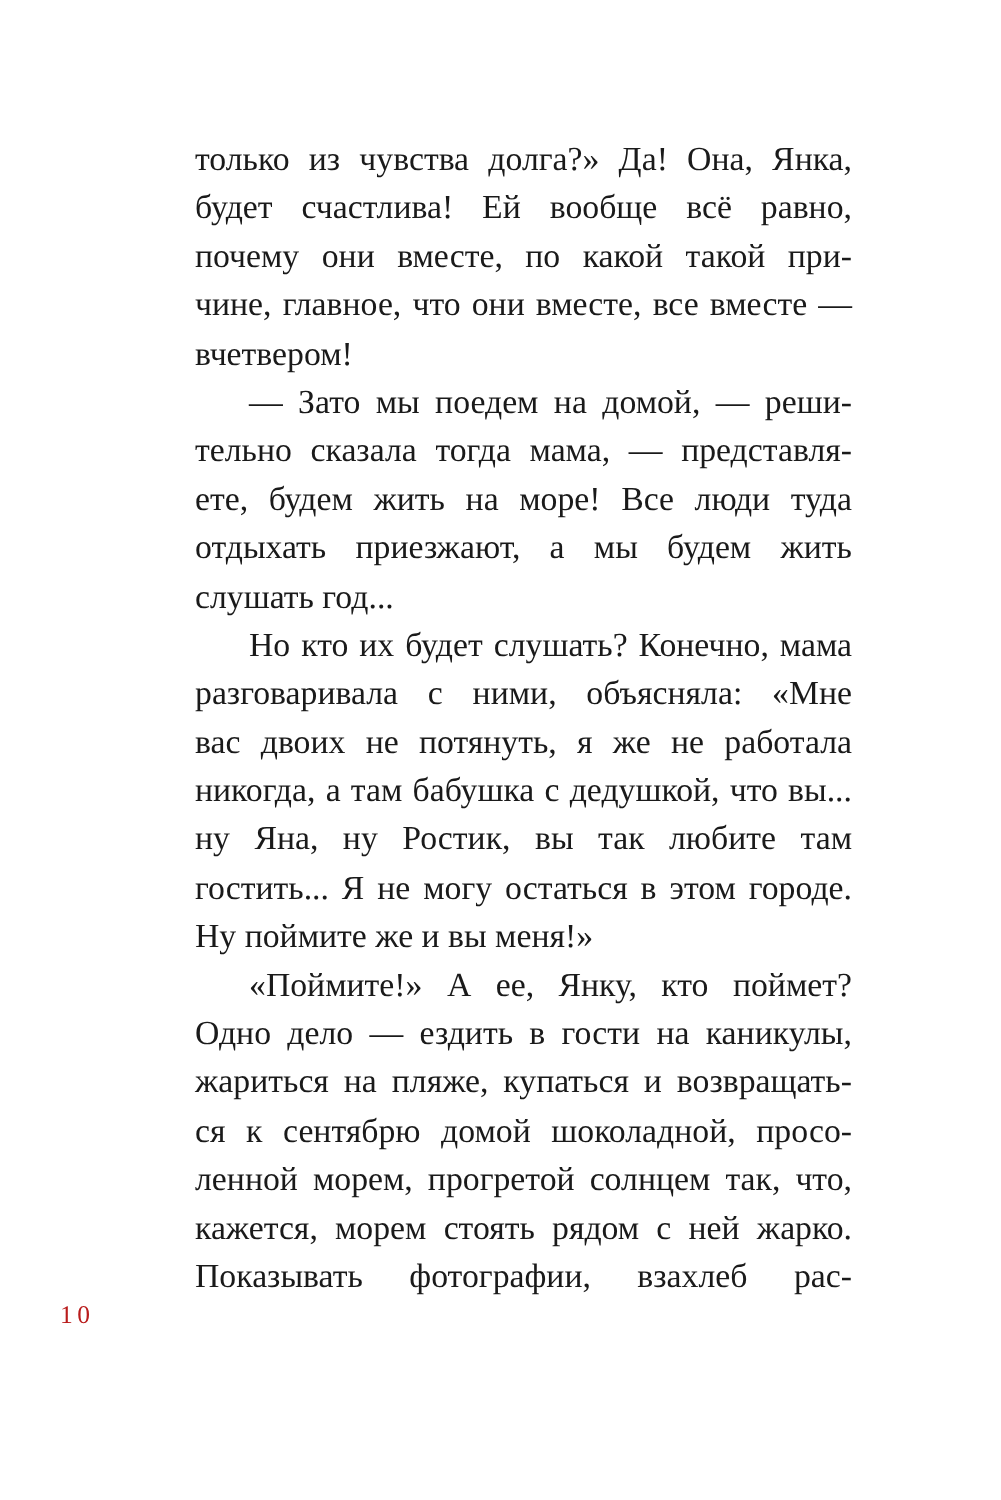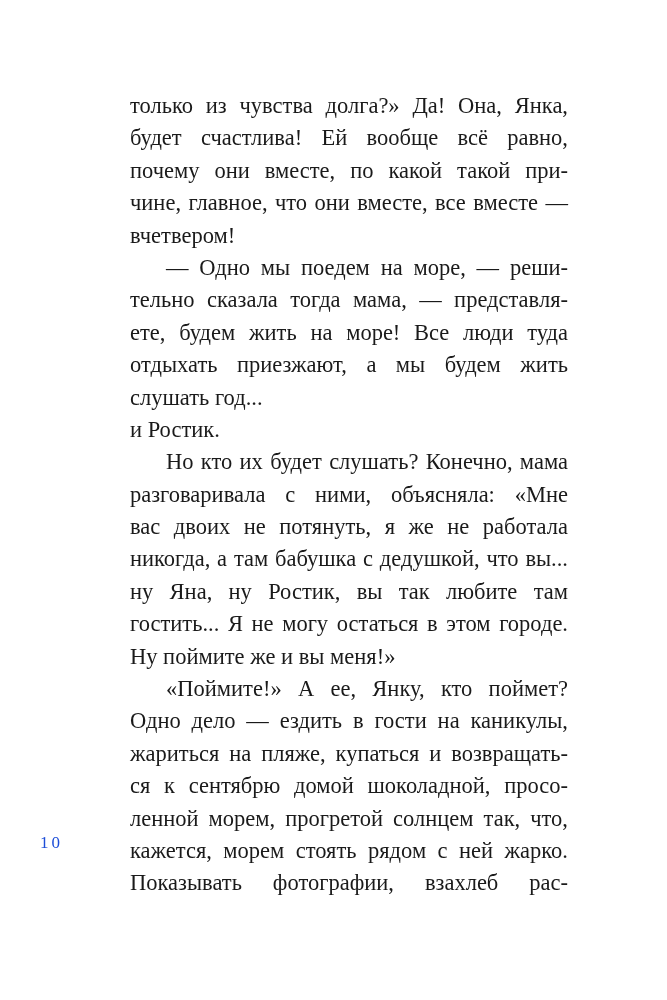--- a/index.html
+++ b/index.html
@@ -13,41 +13,40 @@
     font-family: "Liberation Serif", "DejaVu Serif", serif;
     font-size: 22.5px; line-height: 32.4px; color: #1a1a1a;
   }
   .line {
     display: block; height: 32.4px; white-space: nowrap;
     text-align: justify; text-align-last: justify;
   }
   .line.last { text-align-last: left; }
   .line.indent { padding-left: 36px; }
   .page-number {
-    position: absolute; left: 40px; top: 833px;
+    position: absolute; left: 40px; top: 867px;
     font-family: "Liberation Serif", "DejaVu Serif", serif;
-    font-size: 17px; letter-spacing: 3px; color: #1d4ed8;
+    font-size: 17px; letter-spacing: 3px; color: #b91c1c;
   }
 </style>
 </head>
 <body>
 
 <div class="page">
   <div class="text-block" id="text-block">
       <span class="line">только из чувства долга?» Да! Она, Янка,</span>
       <span class="line">будет счастлива! Ей вообще всё равно,</span>
       <span class="line">почему они вместе, по какой такой при-</span>
       <span class="line">чине, главное, что они вместе, все вместе —</span>
       <span class="line last">вчетвером!</span>
-      <span class="line indent">— Одно мы поедем на море, — реши-</span>
+      <span class="line indent">— Зато мы поедем на домой, — реши-</span>
       <span class="line">тельно сказала тогда мама, — представля-</span>
       <span class="line">ете, будем жить на море! Все люди туда</span>
       <span class="line">отдыхать приезжают, а мы будем жить</span>
       <span class="line last">слушать год...</span>
-      <span class="line last">и Ростик.</span>
       <span class="line indent">Но кто их будет слушать? Конечно, мама</span>
       <span class="line">разговаривала с ними, объясняла: «Мне</span>
       <span class="line">вас двоих не потянуть, я же не работала</span>
       <span class="line">никогда, а там бабушка с дедушкой, что вы...</span>
       <span class="line">ну Яна, ну Ростик, вы так любите там</span>
       <span class="line">гостить... Я не могу остаться в этом городе.</span>
       <span class="line last">Ну поймите же и вы меня!»</span>
       <span class="line indent">«Поймите!» А ее, Янку, кто поймет?</span>
       <span class="line">Одно дело — ездить в гости на каникулы,</span>
       <span class="line">жариться на пляже, купаться и возвращать-</span>

